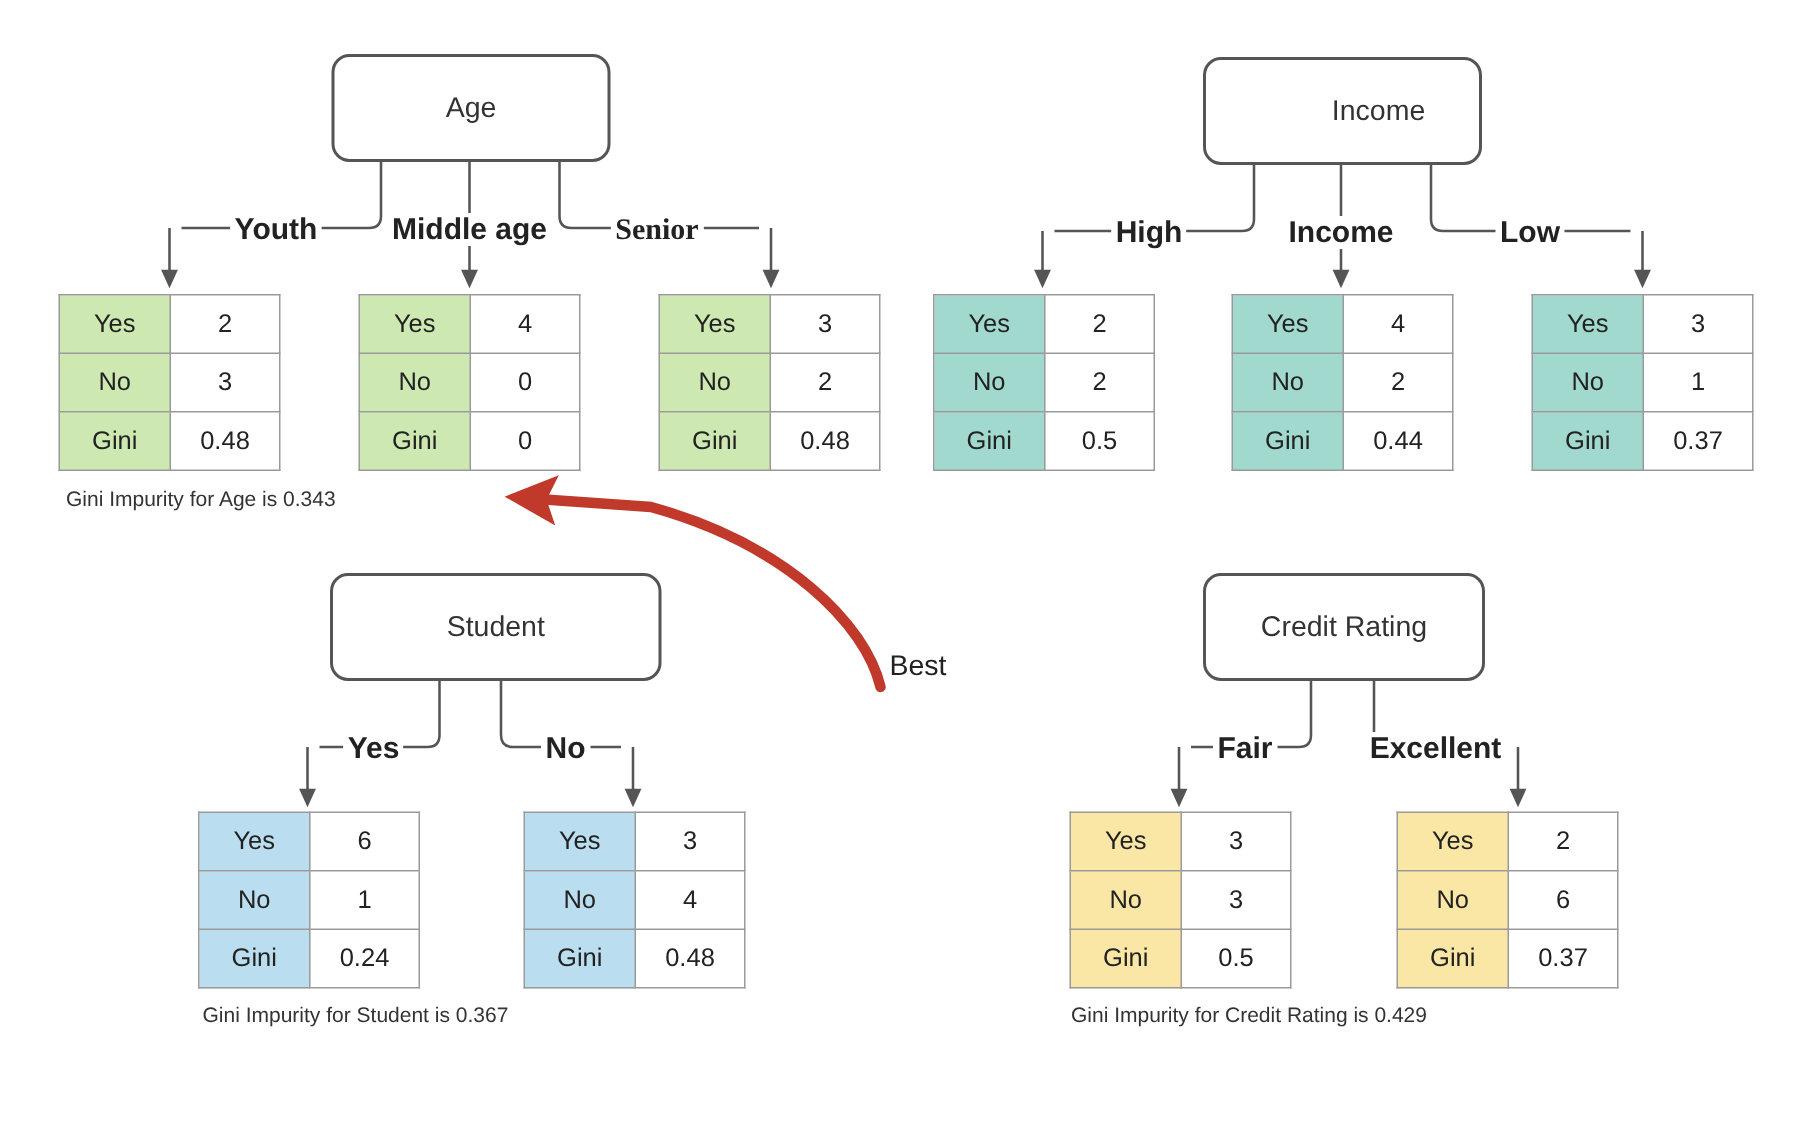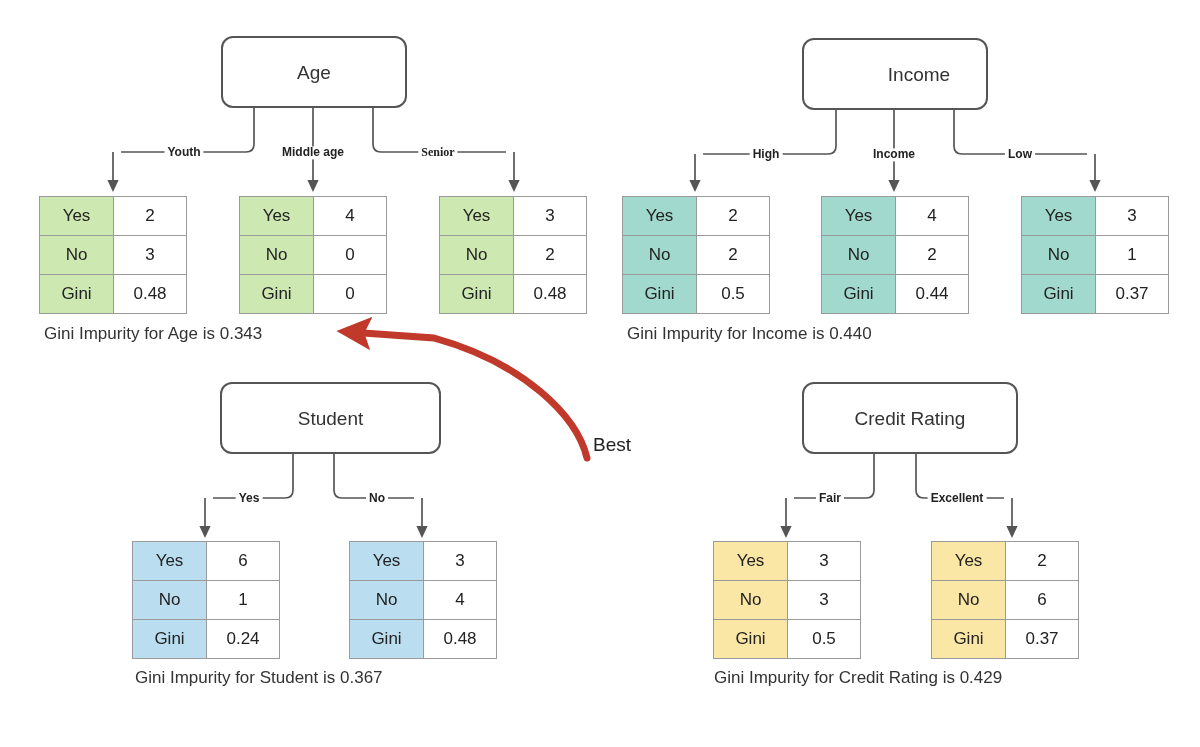--- a/index.html
+++ b/index.html
@@ -43,21 +43,21 @@
   .node-label {
     font-size: 19px;
     color: #333333;
     line-height: 1;
     white-space: nowrap;
   }
 
   
   .edge-label {
     position: absolute;
-    font-size: 12px;
+    font-size: 20px;
     font-weight: bold;
     color: #222222;
     background: #ffffff;
     padding: 0 3px;
     white-space: nowrap;
     line-height: 1.1;
     transform: translate(-50%, -50%);
   }
 
   
@@ -92,21 +92,21 @@
 
   
   .pal-green td.label-cell  { background: #cee8b2; }
   .pal-teal  td.label-cell  { background: #a2d9ce; }
   .pal-blue  td.label-cell  { background: #badeef; }
   .pal-yellow td.label-cell { background: #fae7a6; }
 
   
   .caption {
     position: absolute;
-    font-size: 17px;
+    font-size: 14px;
     color: #333333;
     white-space: nowrap;
     line-height: 1.1;
   }
 
   
   .best-label {
     position: absolute;
     font-size: 19px;
     font-weight: normal;
@@ -278,21 +278,20 @@
       <td class="label-cell">No</td>
       <td class="value-cell">1</td>
     </tr>
     <tr class="gini-row">
       <td class="label-cell">Gini</td>
       <td class="value-cell">0.37</td>
     </tr>
   </tbody>
     </table>
 
-  <div class="caption" style="left:623px; top:325px;">Gini Impurity for Income is 0.440</div>
 
   <div class="node-box" style="left:216px; top:382px; width:221px; height:72px;">
     <span class="node-label">Student</span>
   </div>
 
   <div class="edge-label" style="left:245px; top:499px;">Yes</div>
   <div class="edge-label" style="left:373px; top:499px;">No</div>
 
   <table class="stat-table pal-blue" style="left:128px; top:541px;">
     <tbody>
@@ -323,21 +322,21 @@
     </tr>
     <tr class="gini-row">
       <td class="label-cell">Gini</td>
       <td class="value-cell">0.48</td>
     </tr>
   </tbody>
     </table>
 
   <div class="caption" style="left:131px; top:669px;">Gini Impurity for Student is 0.367</div>
 
-  <div class="node-box" style="left:798px; top:382px; width:216px; height:72px;">
+  <div class="node-box" style="left:798px; top:382px; width:188px; height:72px;">
     <span class="node-label">Credit Rating</span>
   </div>
 
   <div class="edge-label" style="left:826px; top:499px;">Fair</div>
   <div class="edge-label" style="left:953px; top:499px;">Excellent</div>
 
   <table class="stat-table pal-yellow" style="left:709px; top:541px;">
     <tbody>
         <tr>
       <td class="label-cell">Yes</td>

